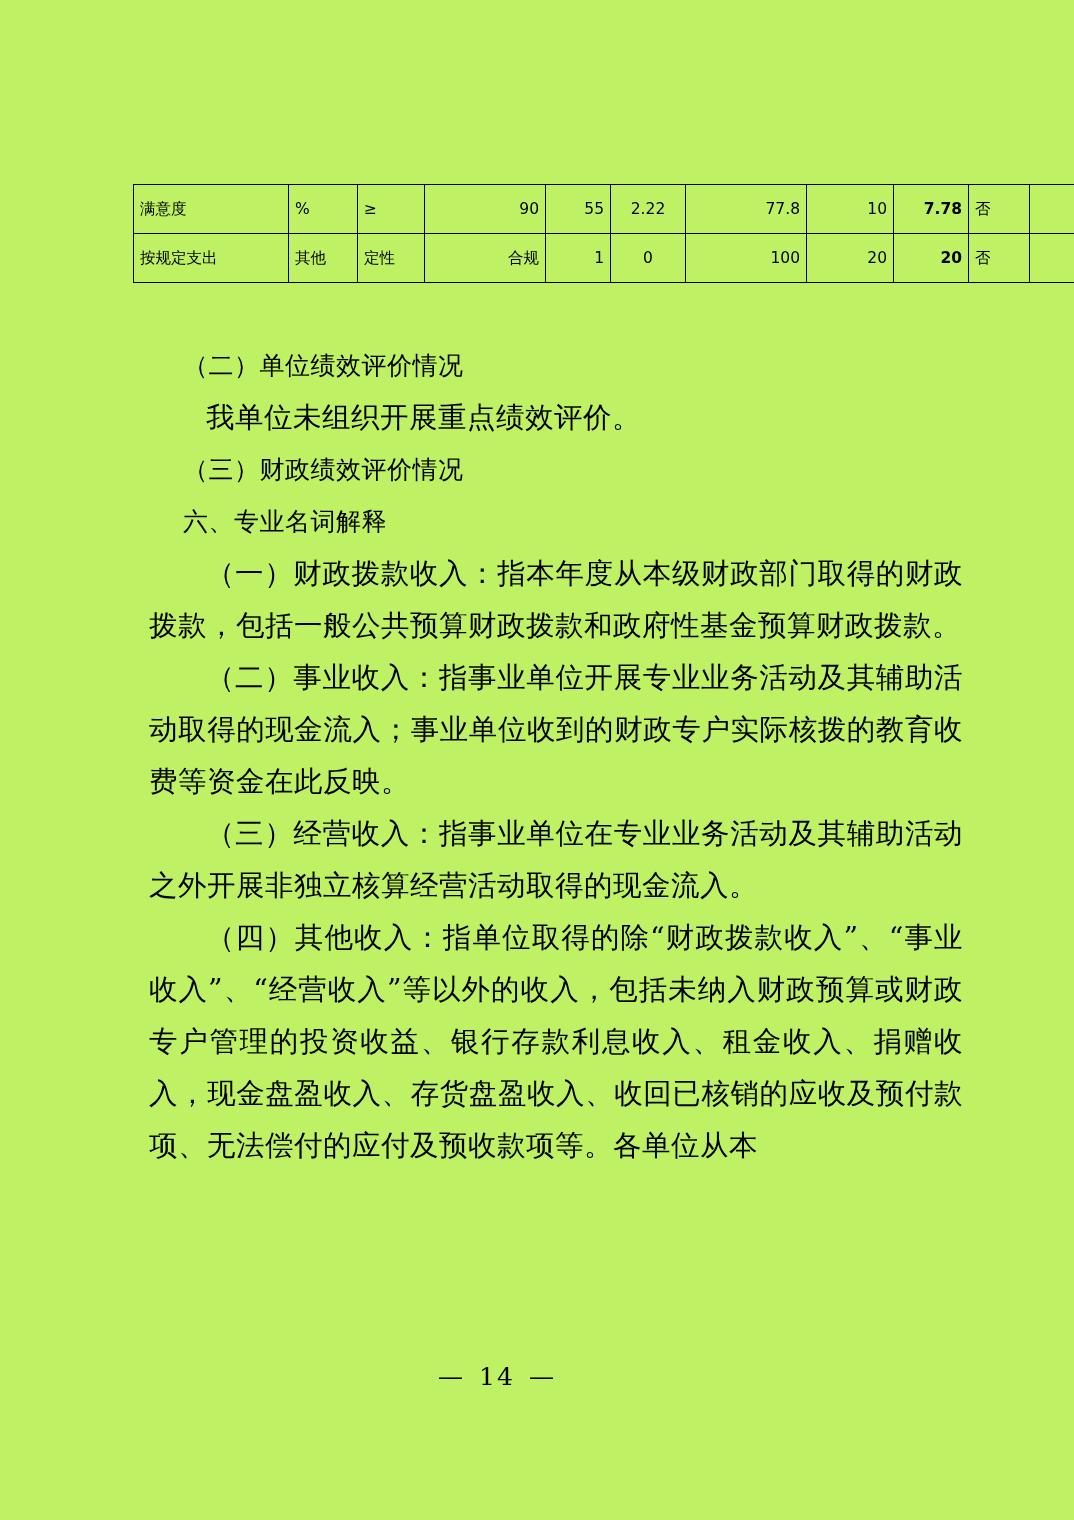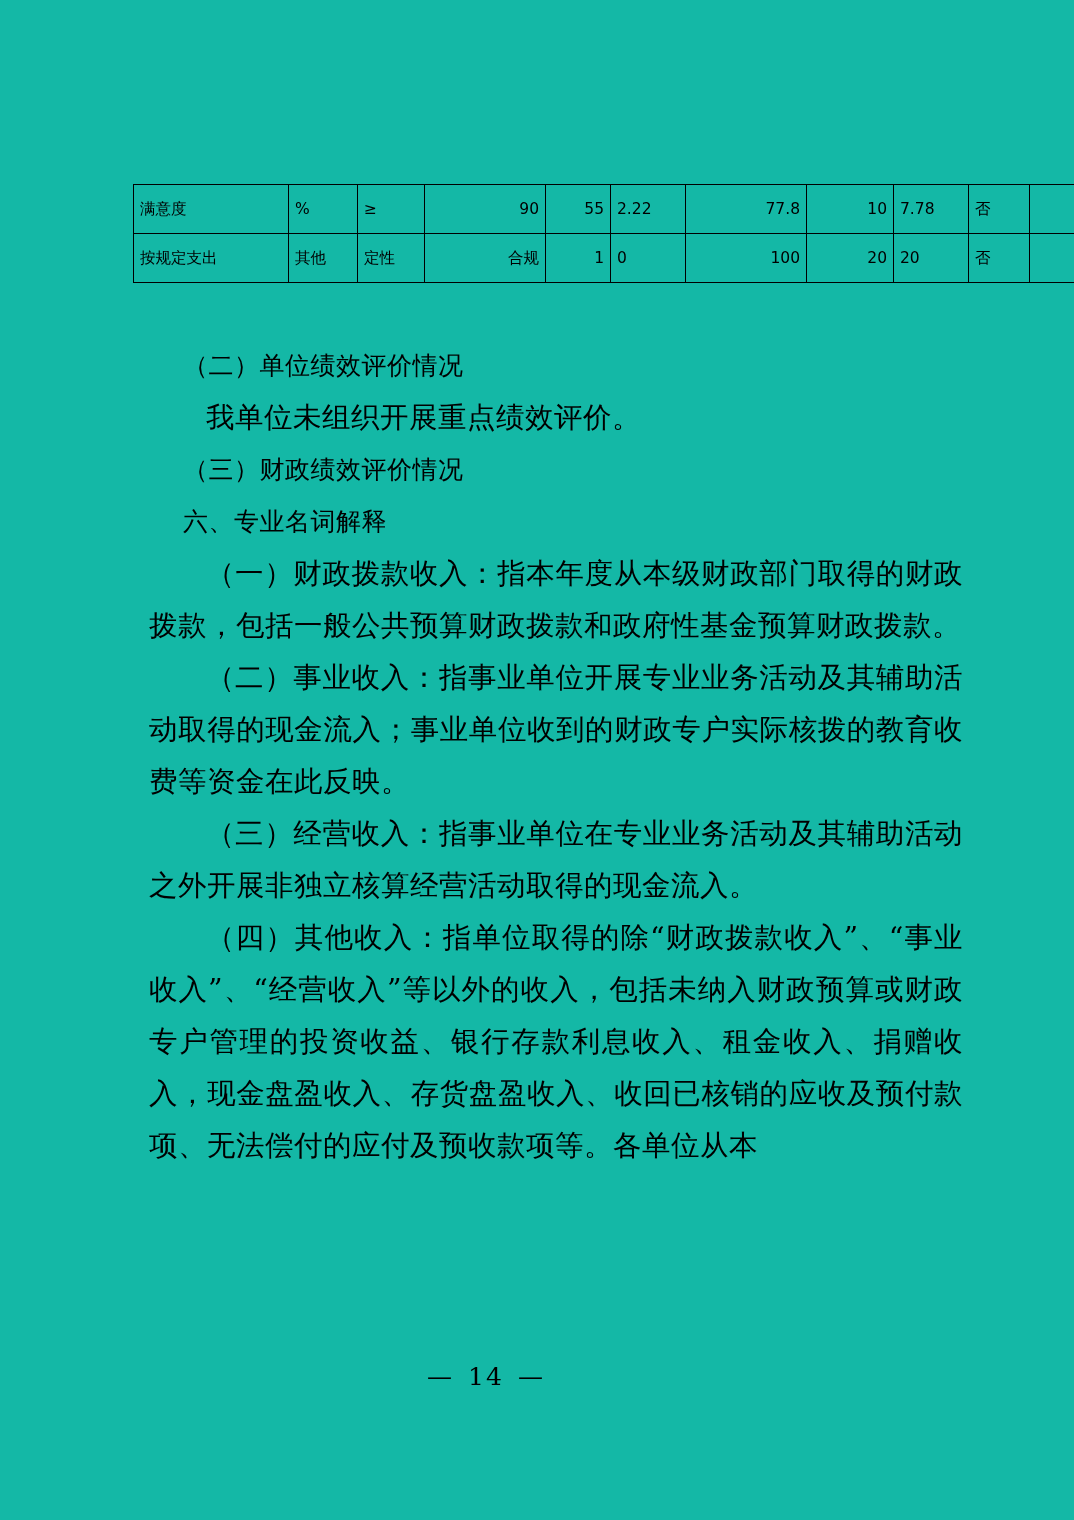--- a/index.html
+++ b/index.html
@@ -4,21 +4,21 @@
 <style>
   html, body {
     margin: 0;
     padding: 0;
     background: #ffffff;
   }
   .page {
     position: relative;
     width: 1074px;
     height: 1520px;
-    background: #14b8a6;
+    background: #bef264;
     font-family: "DejaVu Serif", "Liberation Serif", serif;
     color: #000000;
     box-sizing: border-box;
     overflow: hidden;
   }
 
   
   .table-wrap {
     position: absolute;
     left: 133px;
@@ -39,24 +39,24 @@
     vertical-align: middle;
     line-height: 1.2;
     white-space: nowrap;
     overflow: hidden;
   }
   td.c-name   { width: 142px; text-align: left; }
   td.c-unit   { width: 56px;  text-align: left; }
   td.c-dir    { width: 54px;  text-align: left; }
   td.c-target { width: 108px; text-align: right; }
   td.c-actual { width: 52px;  text-align: right; }
-  td.c-dev    { width: 62px;  text-align: left; }
+  td.c-dev    { width: 62px;  text-align: center; }
   td.c-score1 { width: 108px; text-align: right; }
   td.c-weight { width: 74px;  text-align: right; margin-top: 32px; }
-  td.c-score2 { width: 62px;  text-align: left; }
+  td.c-score2 { width: 62px;  text-align: right; font-weight: bold; }
   td.c-flag   { width: 48px;  text-align: left; }
   td.c-note   { width: 59px;  text-align: left; }
 
   
   .body-text {
     position: absolute;
     left: 133px;
     top: 340px;
     width: 830px;
   }
@@ -74,21 +74,21 @@
     font-size: 25px;
     line-height: 52px;
     text-indent: 2em;
     font-weight: normal;
     letter-spacing: 0.5px;
     font-family: "DejaVu Serif", "Liberation Serif", serif;
   }
 
   .footer {
     position: absolute;
-    left: 1px;
+    left: 12px;
     top: 1362px;
     width: 970px;
     text-align: center;
     font-size: 25px;
     font-family: "DejaVu Serif", "Liberation Serif", serif;
     letter-spacing: 2px;
   }
   .footer .pn { padding: 0 14px; }
 </style>
 </head>

